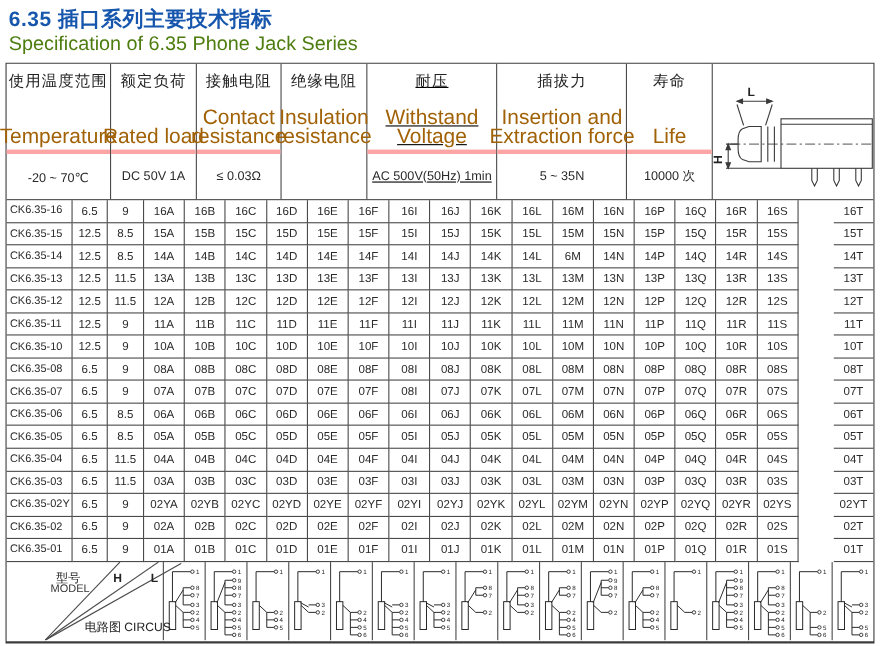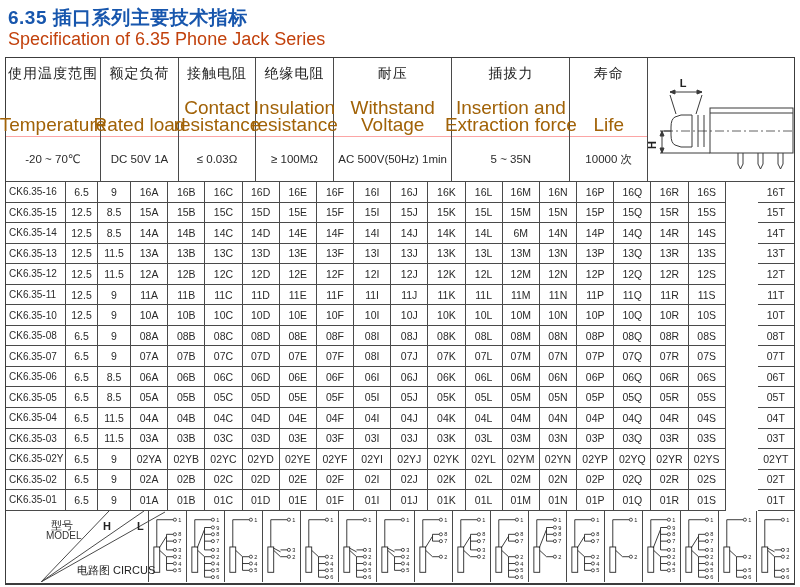--- a/index.html
+++ b/index.html
@@ -1,27 +1,27 @@
 <!DOCTYPE html>
 <html><head>
 <meta charset="utf-8">
 <style>
   html,body{margin:0;padding:0;background:#fff;}
   body{width:800px;height:587px;font-family:"Liberation Sans","DejaVu Sans",sans-serif;position:relative;overflow:hidden;}
   .page{position:absolute;left:0;top:0;width:800px;height:587px;background:#fff;border-radius:24px;}
   .title-zh{position:absolute;left:8px;top:5px;font-size:19px;font-weight:bold;color:#1756ad;letter-spacing:.5px;}
-  .title-en{position:absolute;left:8px;top:29px;font-size:18px;color:#c2410c;}
+  .title-en{position:absolute;left:8px;top:29px;font-size:18px;color:#4d7c0f;}
   .spec{position:absolute;left:5px;top:57px;width:790px;height:528px;border:1px solid #3c3c3c;border-bottom-width:2px;box-sizing:border-box;background:#fff;}
   
   .spec-header{display:flex;border-bottom:1px solid #4a4a4a;height:123px;}
   .spec-col{border-right:1px solid #4a4a4a;box-sizing:border-box;display:flex;flex-direction:column;}
   .spec-label{height:78px;box-sizing:border-box;display:flex;flex-direction:column;justify-content:space-between;align-items:center;padding:7px 2px 3px 2px;}
   .spec-label .zh{font-size:14px;color:#222;letter-spacing:1px;white-space:nowrap;}
   .spec-label .en{font-size:19px;color:#a16207;text-align:center;line-height:17px;white-space:nowrap;}
-  .spec-value{height:45px;border-top:1px solid #fca5a5;box-sizing:border-box;display:flex;align-items:center;justify-content:center;font-size:11.5px;color:#2a2a2a;white-space:nowrap;}
+  .spec-value{height:45px;border-top:4px solid #fca5a5;box-sizing:border-box;display:flex;align-items:center;justify-content:center;font-size:11.5px;color:#2a2a2a;white-space:nowrap;}
   .jack-col{flex:1;display:flex;align-items:center;justify-content:center;}
   
   .m-row{display:flex;height:20.55px;}
   .m-cell{border-right:1px solid #4a4a4a;border-bottom:1px solid #4a4a4a;box-sizing:border-box;display:flex;align-items:center;justify-content:center;font-size:10.5px;color:#2a2a2a;white-space:nowrap;overflow:hidden;}
   .m-cell:last-child{border-right:none;margin-left:32px;}
   .c-model{width:60px;justify-content:flex-start;padding-left:3px;font-size:10px;}
   .c-h{width:32px;}
   .c-l{width:33px;}
   .c-code{flex:1;}
   
@@ -78,23 +78,22 @@
           <div class="spec-value">≤ 0.03Ω</div>
         </div>
         <div class="spec-col" style="width: 78px;">
           <div class="spec-label">
             <div class="zh">绝缘电阻</div>
             <div class="en">
               <div>Insulation</div>
               <div>resistance</div>
             </div>
           </div>
-          <div class="spec-value">≥ 100MΩ</div>
-        </div>
-        <div class="spec-col" style="width: 119px;">
+        </div>
+        <div class="spec-col" style="width: 119px; text-decoration: underline;">
           <div class="spec-label">
             <div class="zh">耐压</div>
             <div class="en">
               <div>Withstand</div>
               <div>Voltage</div>
             </div>
           </div>
           <div class="spec-value">AC 500V(50Hz) 1min</div>
         </div>
         <div class="spec-col" style="width: 118px;">

